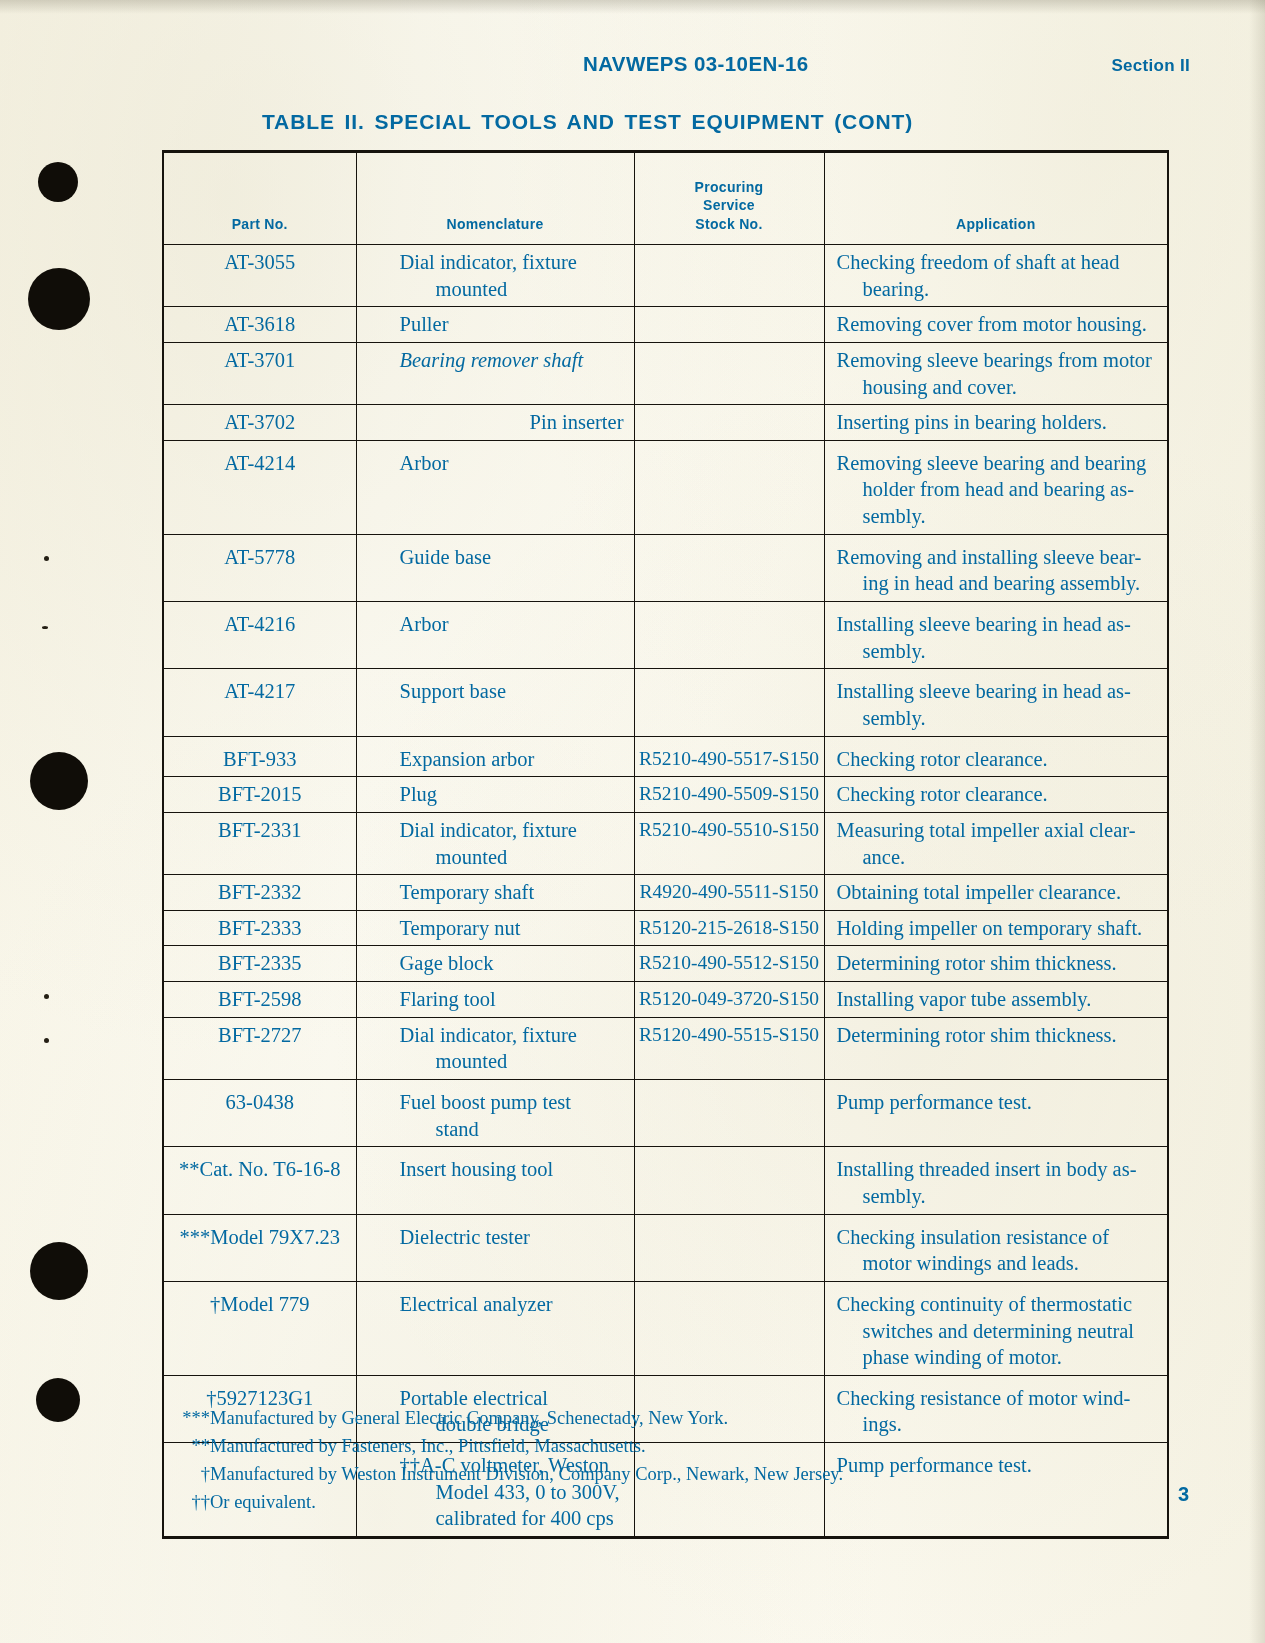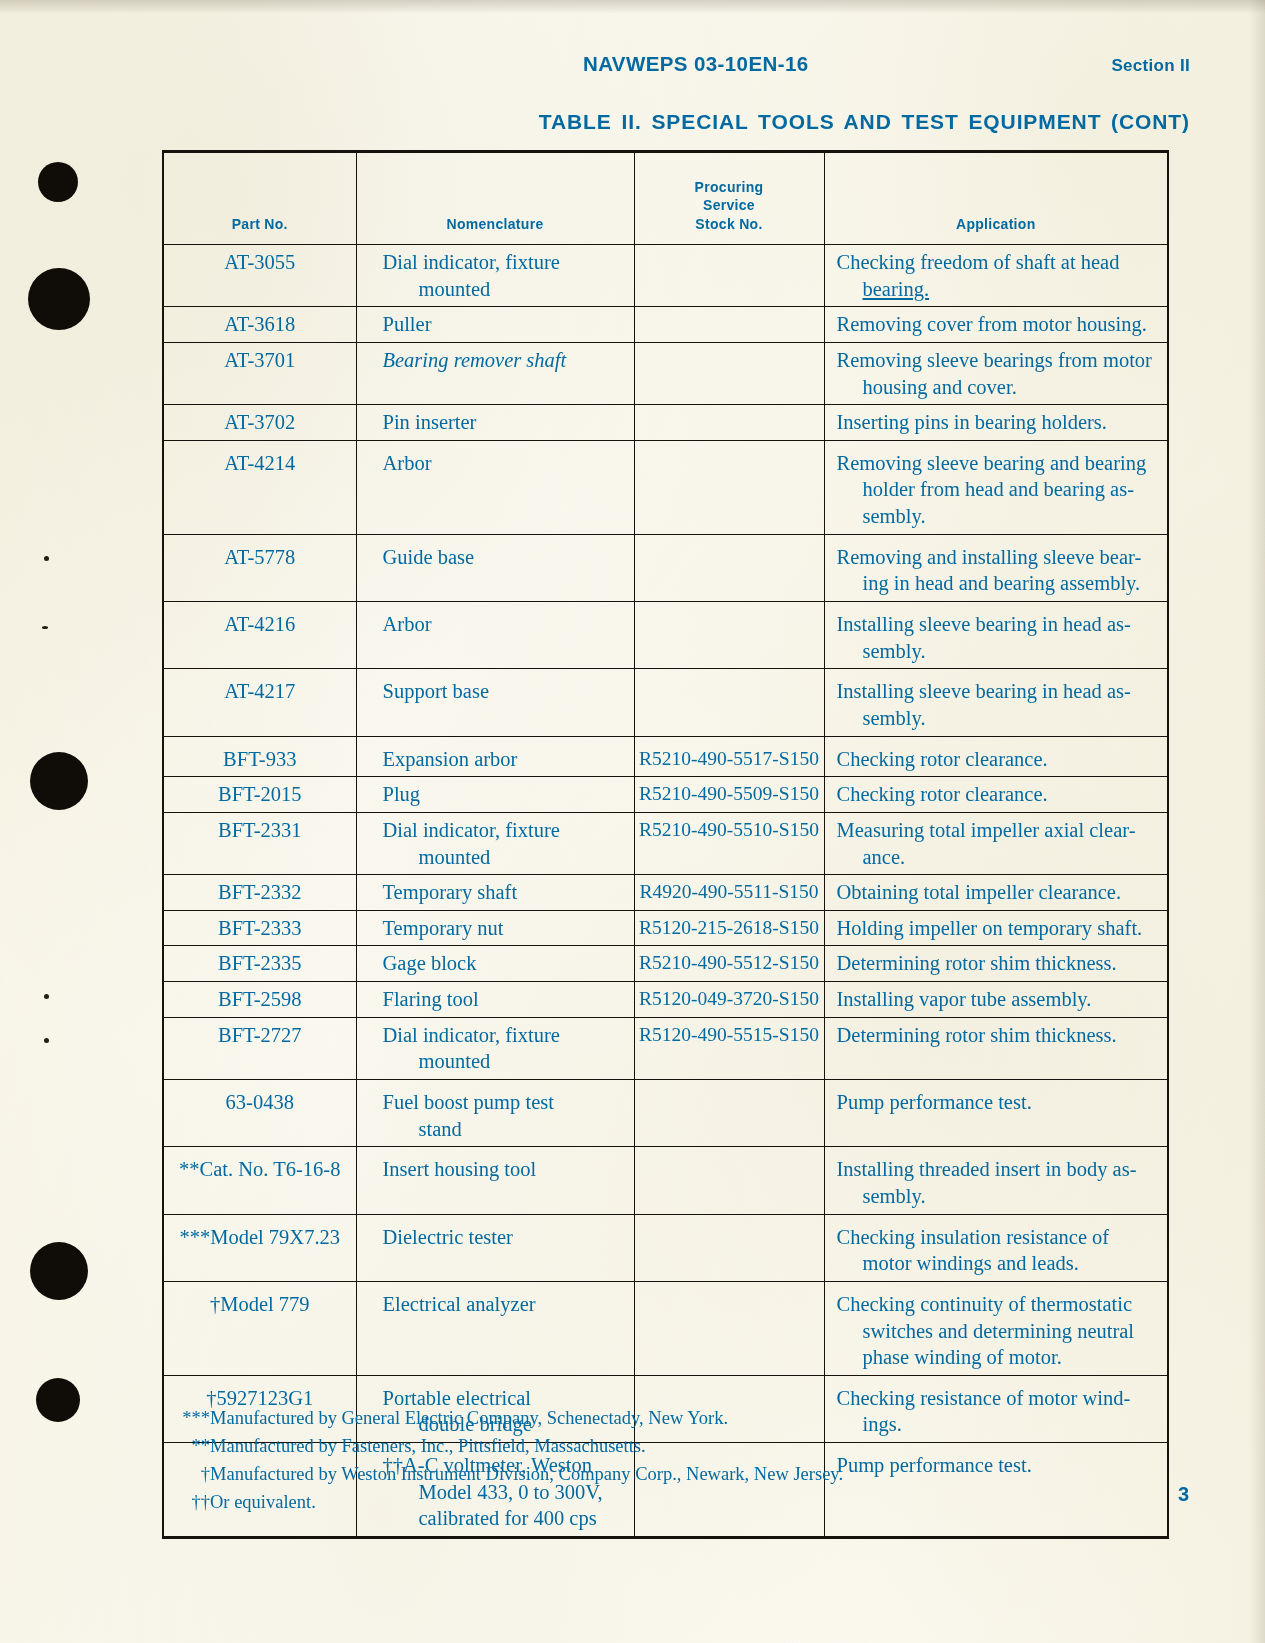--- a/index.html
+++ b/index.html
@@ -76,27 +76,26 @@
     font-size: 17px;
     letter-spacing: 0.3px;
     white-space: nowrap;
   }
 
   .table-title {
     position: absolute;
     top: 110px;
     left: 0;
     width: 1175px;
-    text-align: right;
+    text-align: center;
     font-family: "Liberation Sans", "DejaVu Sans", sans-serif;
     font-weight: bold;
     font-size: 21px;
     letter-spacing: 0.9px;
     word-spacing: 3px;
-    margin-left: 15px;
   }
 
   
   .tbl-wrap {
     position: absolute;
     left: 162px;
     top: 150px;
     width: 1005px;
   }
   table.tools {
@@ -144,21 +143,21 @@
   }
   tbody tr td { padding-top: 0; }
 
   .cell {
     padding: 4px 10px 4px 10px;
     min-height: 1px;
   }
   .pad-row .cell { padding-top: 9px; }
 
   .c-part-cell   { text-align: center; }
-  .c-nom-cell    { padding-left: 26px; }
+  .c-nom-cell    { padding-left: 43px; }
   .c-stock-cell  { text-align: center; padding-left: 4px; padding-right: 4px; font-size: 19.5px; }
   .c-app-cell    { padding-left: 12px; padding-right: 6px; }
 
   
   .hang {
     display: block;
     text-indent: 0;
   }
   .hang .ln2 {
     display: block;
@@ -259,21 +258,21 @@
                 <span class="ln1" style="display: block;">Dial indicator, fixture</span>
                 <span class="ln2" style="display: block;">mounted</span>
               </div>
             </td>
             <td>
               <div class="cell c-stock-cell">&nbsp;</div>
             </td>
             <td>
               <div class="cell c-app-cell hang app-just">
                 <span class="ln1" style="display: block;">Checking freedom of shaft at head</span>
-                <span class="ln2" style="display: block; text-decoration: underline;">bearing.</span>
+                <span class="ln2" style="display: block;">bearing.</span>
               </div>
             </td>
           </tr>
           <tr>
             <td>
               <div class="cell c-part-cell">AT-3618</div>
             </td>
             <td>
               <div class="cell c-nom-cell hang nom-wrap">
                 <span class="ln1" style="display: block;">Puller</span>
@@ -306,21 +305,21 @@
                 <span class="ln2" style="display: block;">housing and cover.</span>
               </div>
             </td>
           </tr>
           <tr>
             <td>
               <div class="cell c-part-cell">AT-3702</div>
             </td>
             <td>
               <div class="cell c-nom-cell hang nom-wrap">
-                <span class="ln1" style="display: block;">Pin inserter</span>
+                <span class="ln1" style="display: block; text-align: right;">Pin inserter</span>
               </div>
             </td>
             <td>
               <div class="cell c-stock-cell">&nbsp;</div>
             </td>
             <td>
               <div class="cell c-app-cell hang app-just">
                 <span class="ln1" style="display: block;">Inserting pins in bearing holders.</span>
               </div>
             </td>

